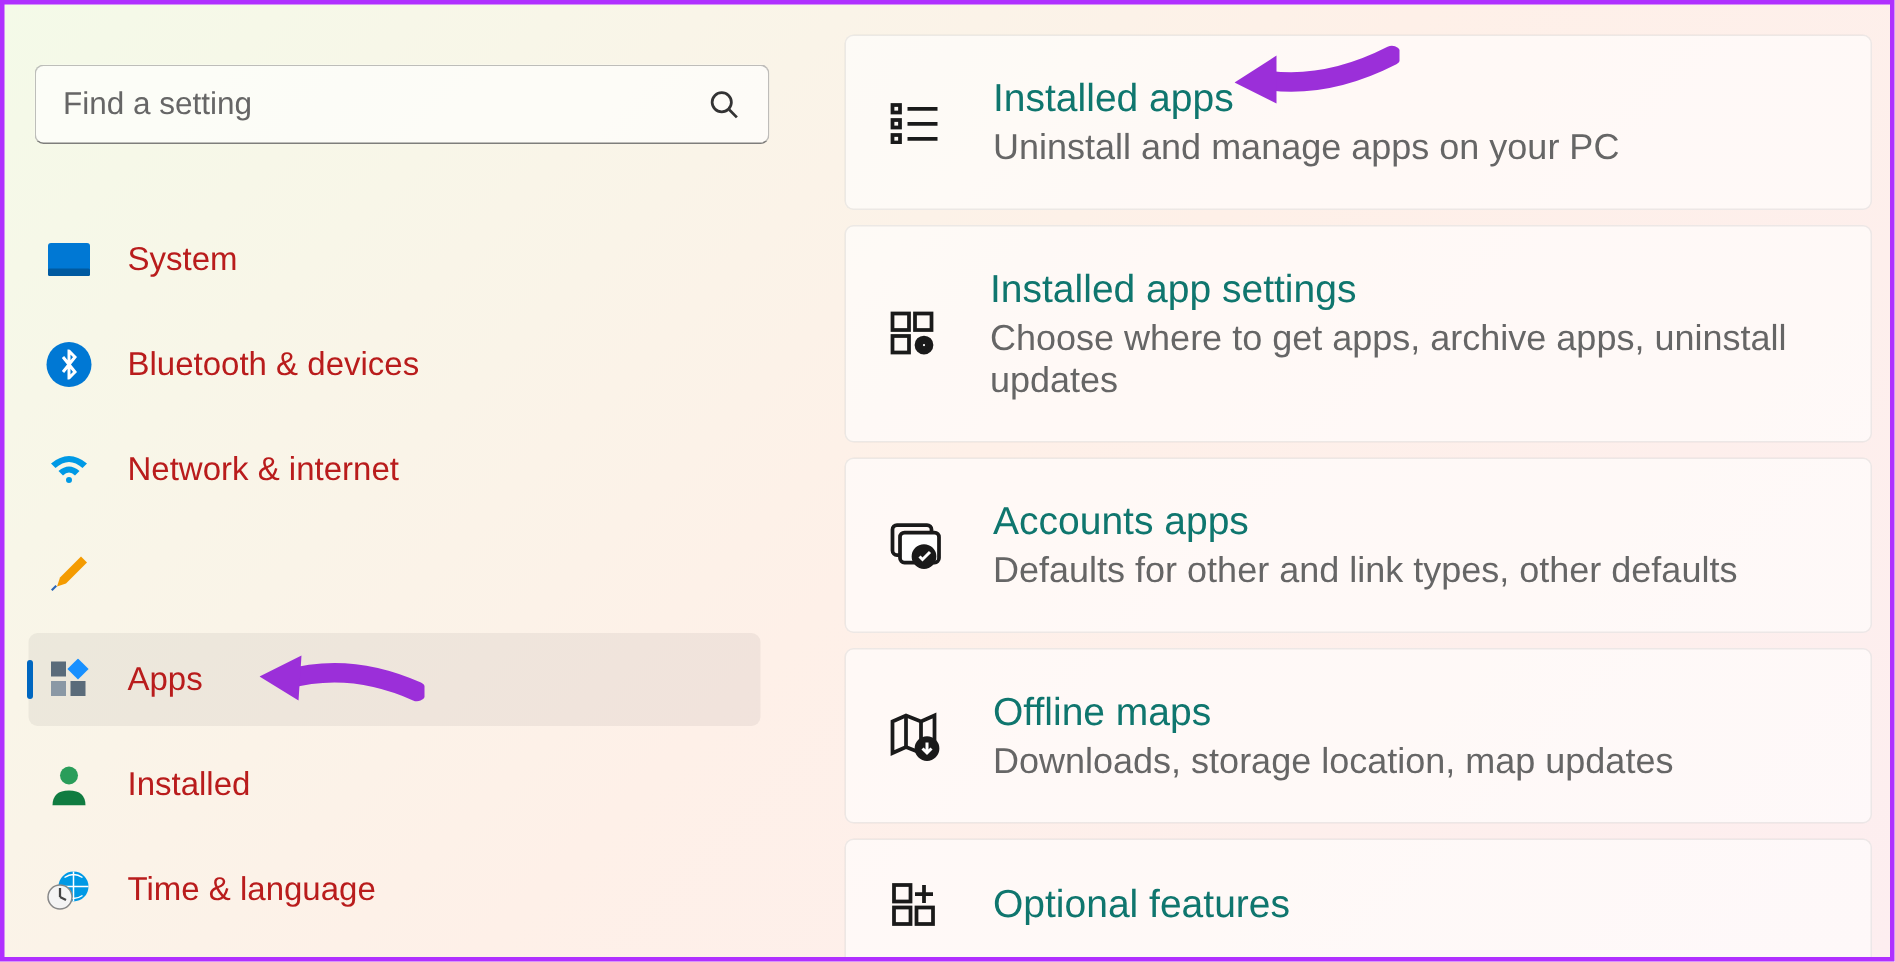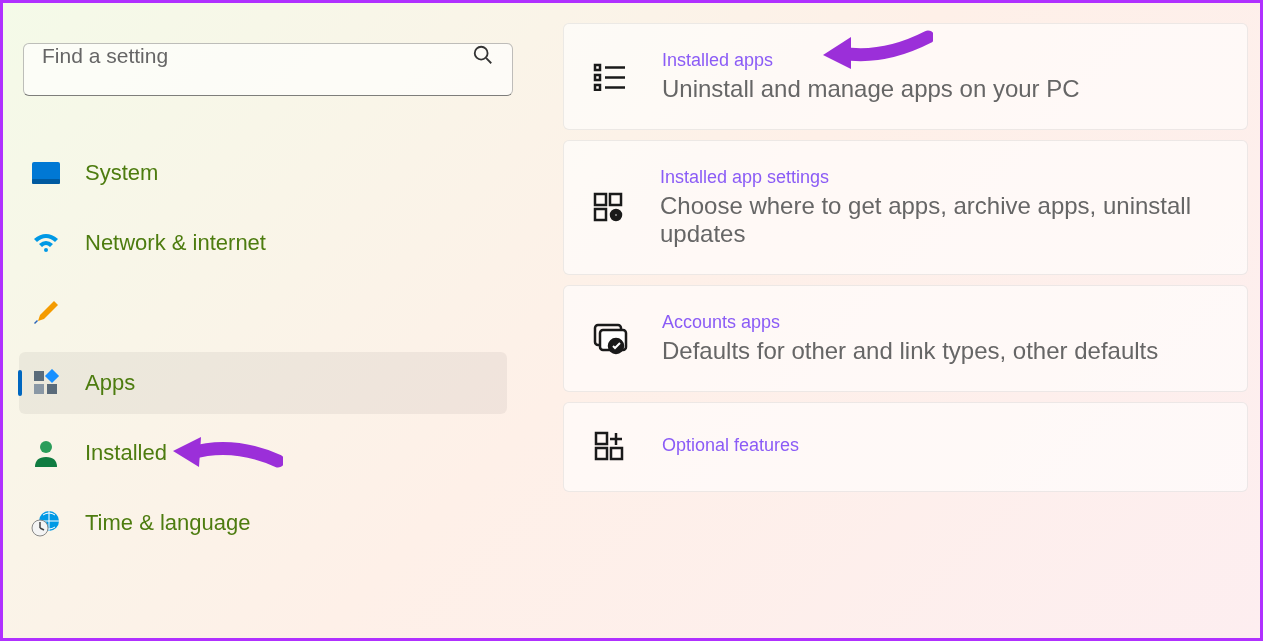--- a/index.html
+++ b/index.html
@@ -24,21 +24,21 @@
     }
     .search-box {
       width: 490px;
       height: 53px;
       margin: 0 0 46px 4px;
       border: 1px solid rgba(0,0,0,0.25);
       border-bottom: 1px solid rgba(0,0,0,0.5);
       border-radius: 6px;
       background: rgba(255,255,255,0.65);
       display: flex;
-      align-items: flex-start;
+      align-items: center;
       padding: 0 18px;
     }
     .search-box input {
       flex: 1;
       border: none;
       background: transparent;
       font-size: 21px;
       color: #555;
       outline: none;
     }
@@ -62,38 +62,38 @@
       content: "";
       position: absolute;
       left: -1px;
       top: 18px;
       height: 26px;
       width: 4px;
       background: #0067c0;
       border-radius: 2px;
     }
     .nav-icon { width: 30px; height: 30px; display: flex; align-items: center; justify-content: center; flex-shrink: 0; }
-    .nav-label { font-size: 22px; color: #4d7c0f; }
+    .nav-label { font-size: 22px; color: #b91c1c; }
     .main {
       flex: 1;
       padding: 20px 12px 0 40px;
     }
     .card {
       background: rgba(255,255,255,0.6);
       border: 1px solid rgba(0,0,0,0.07);
       border-radius: 6px;
       padding: 26px 28px;
       display: flex;
       align-items: center;
       gap: 34px;
       margin-bottom: 10px;
       cursor: pointer;
     }
     .card-icon { width: 36px; height: 36px; display: flex; align-items: center; justify-content: center; color: #1a1a1a; }
-    .card-title { font-size: 18px; color: #8b5cf6; margin-bottom: 4px; }
+    .card-title { font-size: 26px; color: #0f766e; margin-bottom: 4px; }
     .card-sub { font-size: 24px; color: #666; }
     .arrow {
       position: absolute;
       pointer-events: none;
     }
     .arrow svg { display: block; }
     
     .bt-circle { width: 30px; height: 30px; background: #0078d4; border-radius: 50%; display:flex;align-items:center;justify-content:center;color:#fff;font-weight:bold; }
   </style>
 </head>
@@ -113,20 +113,30 @@
   <div class="nav-item">
     <span class="nav-icon">
       <svg width="28" height="22" viewBox="0 0 28 22">
           <rect x="0" y="0" width="28" height="20" rx="2" fill="#0078d4"></rect>
           <rect x="0" y="17" width="28" height="5" rx="1" fill="#005aa0"></rect>
         </svg>
     </span>
     <span class="nav-label">System</span>
   </div>
 
+  <div class="nav-item">
+    <span class="nav-icon">
+      <span class="bt-circle">
+          <svg width="14" height="20" viewBox="0 0 14 20" fill="none" stroke="#fff" stroke-width="2">
+            <path d="M3 5 L11 15 L7 19 L7 1 L11 5 L3 15"></path>
+          </svg>
+        </span>
+    </span>
+    <span class="nav-label">Bluetooth &amp; devices</span>
+  </div>
 
   <div class="nav-item">
     <span class="nav-icon">
       <svg width="30" height="22" viewBox="0 0 30 22">
           <path d="M15 20 A2 2 0 1 0 15 16 A2 2 0 1 0 15 20 Z M8 12 Q15 6 22 12 L19 15 Q15 11 11 15 Z M3 7 Q15 -3 27 7 L24 10 Q15 2 6 10 Z" fill="#0099e5"></path>
         </svg>
     </span>
     <span class="nav-label">Network &amp; internet</span>
   </div>
 
@@ -218,20 +228,35 @@
           <circle cx="24" cy="24" r="7" fill="#1a1a1a"></circle>
           <path d="M21 24 L23 26 L28 21" stroke="#fff" stroke-width="2" fill="none"></path>
         </svg>
     </span>
     <div>
       <div class="card-title">Accounts apps</div>
       <div class="card-sub">Defaults for other and link types, other defaults</div>
     </div>
   </div>
 
+  <div class="card">
+    <span class="card-icon">
+      <svg width="36" height="34" viewBox="0 0 36 34" fill="none" stroke="#1a1a1a" stroke-width="2.5">
+          <path d="M3 7 L12 3 L22 7 L31 3 L31 24 L22 28 L12 24 L3 28 Z"></path>
+          <line x1="12" y1="3" x2="12" y2="24"></line>
+          <line x1="22" y1="7" x2="22" y2="28"></line>
+          <circle cx="26" cy="25" r="7" fill="#1a1a1a"></circle>
+          <path d="M26 21 L26 28 M23 25 L26 28 L29 25" stroke="#fff" stroke-width="2" fill="none"></path>
+        </svg>
+    </span>
+    <div>
+      <div class="card-title">Offline maps</div>
+      <div class="card-sub">Downloads, storage location, map updates</div>
+    </div>
+  </div>
 
   <div class="card">
     <span class="card-icon">
       <svg width="34" height="34" viewBox="0 0 34 34" fill="none" stroke="#1a1a1a" stroke-width="2.5">
           <rect x="3" y="3" width="11" height="11"></rect>
           <rect x="3" y="18" width="11" height="11"></rect>
           <rect x="18" y="18" width="11" height="11"></rect>
           <line x1="23" y1="3" x2="23" y2="15"></line>
           <line x1="17" y1="9" x2="29" y2="9"></line>
         </svg>

